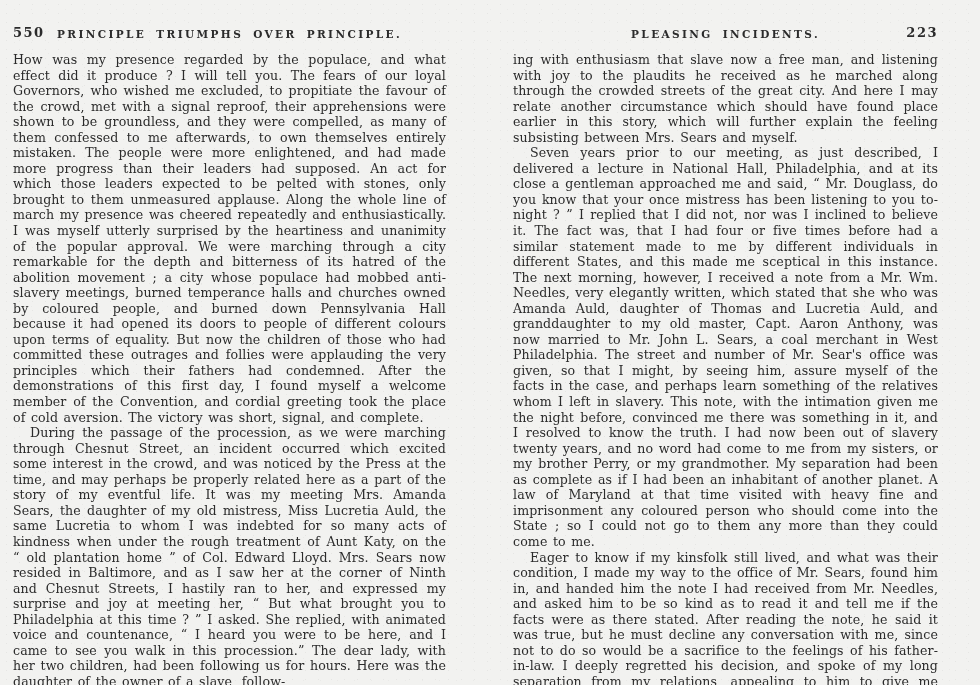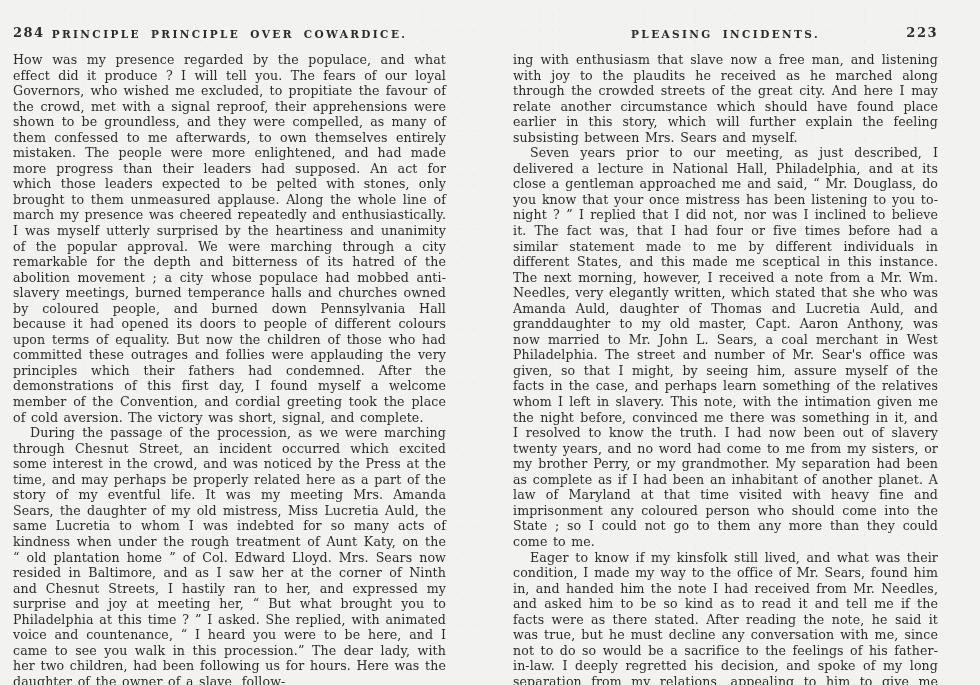--- a/index.html
+++ b/index.html
@@ -72,22 +72,22 @@
     text-indent: 17px;
   }
 </style>
 </head>
 <body>
 
 <div class="spread">
 
   <div class="page left">
     <div class="pagehead">
-      <span class="pagenum at-left">284</span>
-      <span class="runhead">PRINCIPLE PRINCIPLE OVER COWARDICE.</span>
+      <span class="pagenum at-left">550</span>
+      <span class="runhead">PRINCIPLE TRIUMPHS OVER PRINCIPLE.</span>
     </div>
     <div class="pagebody">
       <p class="noindent">How was my presence regarded by the populace, and what effect did it produce ?   I will tell you.   The fears of our loyal Governors, who wished me excluded, to propitiate the favour of the crowd, met with a signal reproof, their apprehensions were shown to be groundless, and they were compelled, as many of them confessed to me afterwards, to own themselves entirely mistaken.  The people were more enlightened, and had made more progress than their leaders had supposed.   An act for which those leaders expected to be pelted with stones, only brought to them unmeasured applause.  Along the whole line of march my presence was cheered repeatedly and enthusiastically.   I was myself utterly surprised by the heartiness and unanimity of the popular approval.   We were marching through a city remarkable for the depth and bitterness of its hatred of the abolition movement ; a city whose populace had mobbed anti-slavery meetings, burned temperance halls and churches owned by coloured people, and burned down Pennsylvania Hall because it had opened its doors to people of different colours upon terms of equality.   But now the children of those who had committed these outrages and follies were applauding the very principles which their fathers had condemned.   After the demonstrations of this first day, I found myself a welcome member of the Convention, and cordial greeting took the place of cold aversion. The victory was short, signal, and complete.</p>
       <p class="indent">During the passage of the procession, as we were marching through Chesnut Street, an incident occurred which excited some interest in the crowd, and was noticed by the Press at the time, and may perhaps be properly related here as a part of the story of my eventful life.   It was my meeting Mrs. Amanda Sears, the daughter of my old mistress, Miss Lucretia Auld, the same Lucretia to whom I was indebted for so many acts of kindness when under the rough treatment of Aunt Katy, on the “ old plantation home ” of Col. Edward Lloyd.   Mrs. Sears now resided in Baltimore, and as I saw her at the corner of Ninth and Chesnut Streets, I hastily ran to her, and expressed my surprise and joy at meeting her, “ But what brought you to Philadelphia at this time ? ” I asked.   She replied, with animated voice and countenance, “ I heard you were to be here, and I came to see you walk in this procession.”   The dear lady, with her two children, had been following us for hours.   Here was the daughter of the owner of a slave, follow-</p>
     </div>
   </div>
 
   <div class="page right">
     <div class="pagehead">
       <span class="runhead">PLEASING INCIDENTS.</span>

